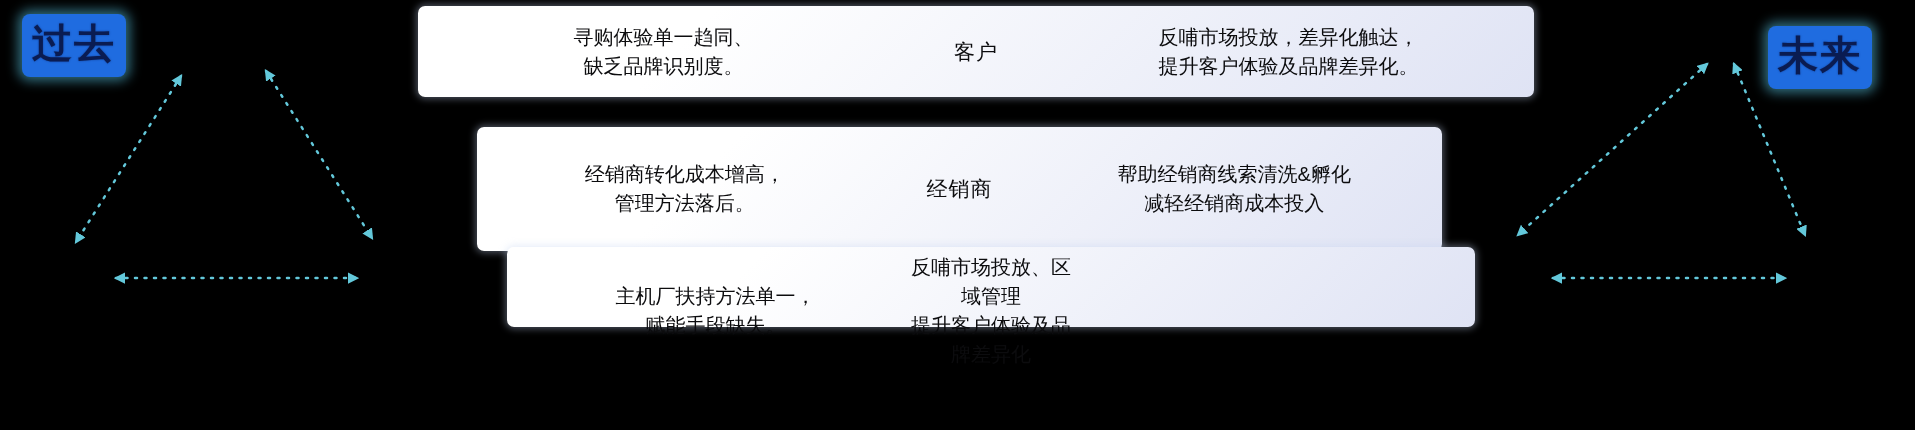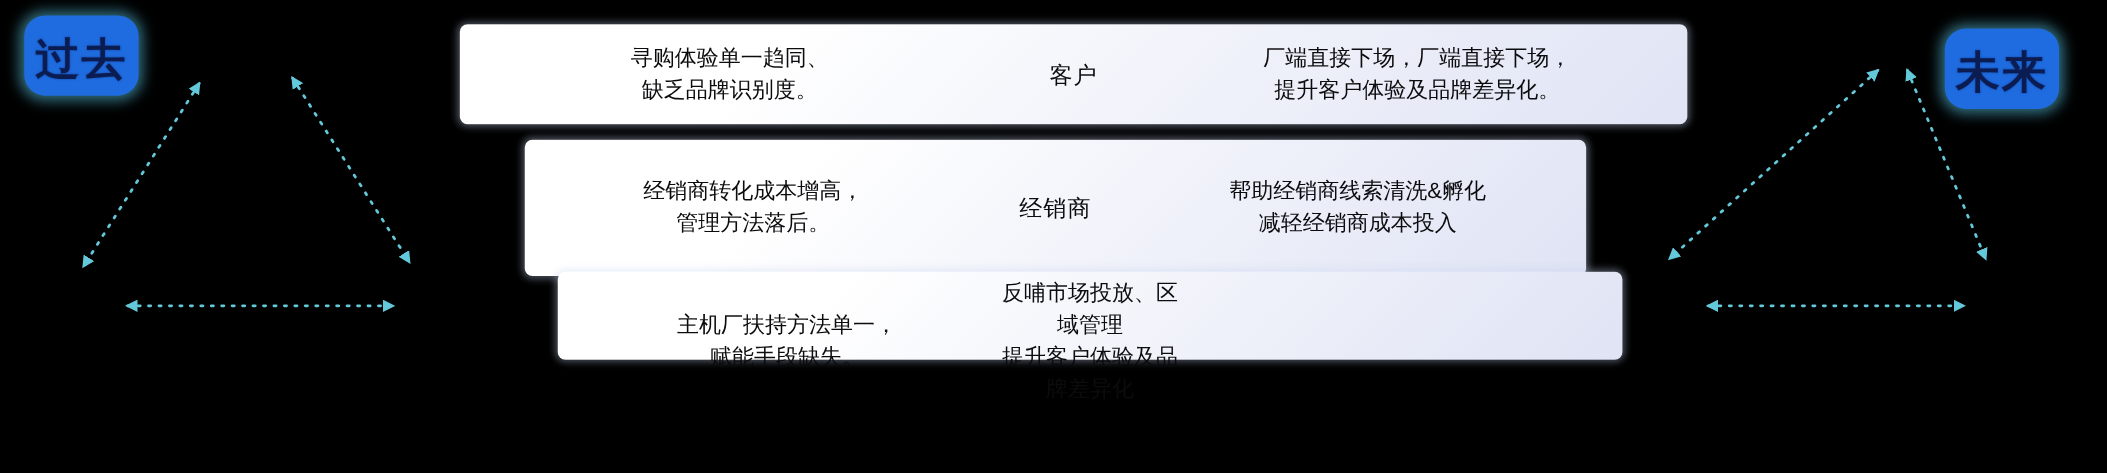--- a/index.html
+++ b/index.html
@@ -20,22 +20,22 @@
   }
   .canvas{ position:absolute; inset:0; }
 
   
   .era-label{
     position:absolute;
     font-size:40px;
     font-weight:bold;
     color:var(--label-fg);
     background:var(--label-bg);
-    padding:12px 10px 6px 10px;
-    border-radius:19px;
+    padding:2px 10px 6px 10px;
+    border-radius:8px;
     letter-spacing:2px;
     box-shadow:0 0 12px 4px rgba(90,200,230,0.55);
     text-shadow:0 0 2px rgba(10,30,90,0.6);
   }
   .era-past{ left:22px; top:14px; }
   .era-future{ left:1768px; top:26px; }
 
   
   .arrow-layer{
     position:absolute; left:0; top:0;
@@ -54,21 +54,21 @@
   .row{
     position:absolute;
     display:grid;
     grid-template-columns:1fr 170px 1fr;
     align-items:center;
     background:linear-gradient(135deg, var(--box-grad-a) 25%, var(--box-grad-b) 100%);
     border-radius:7px;
     box-shadow:0 0 7px 2px rgba(195,210,240,0.38);
     padding:6px 18px;
   }
-  .row-customer{ left:418px; top:22px;   width:1116px; height:91px; }
+  .row-customer{ left:418px; top:6px;   width:1116px; height:91px; }
   .row-dealer  { left:477px; top:127px; width:965px;  height:124px; }
   .row-oem     { left:507px; top:247px; width:968px;  height:80px; }
 
   .cell{
     text-align:center;
     font-size:20px;
     font-weight:500;
     color:#0c0c0e;
     line-height:1.45;
     white-space:pre-line;
@@ -102,21 +102,21 @@
 
     <line class="dash" x1="1707" y1="64" x2="1518" y2="235" marker-start="url(#arrow)" marker-end="url(#arrow)"></line>
     <line class="dash" x1="1734" y1="64" x2="1805" y2="235" marker-start="url(#arrow)" marker-end="url(#arrow)"></line>
     <line class="dash" x1="1553" y1="278" x2="1785" y2="278" marker-start="url(#arrow)" marker-end="url(#arrow)"></line>
   </svg>
 
   <div class="row row-customer">
     <div class="cell">寻购体验单一趋同、
 缺乏品牌识别度。</div>
     <div class="entity">客户</div>
-    <div class="cell">厂端直接下场，厂端直接下场，
+    <div class="cell">反哺市场投放，差异化触达，
 提升客户体验及品牌差异化。</div>
   </div>
 
   <div class="row row-dealer">
     <div class="cell">经销商转化成本增高，
 管理方法落后。</div>
     <div class="entity">经销商</div>
     <div class="cell">帮助经销商线索清洗&amp;孵化
 减轻经销商成本投入</div>
   </div>

